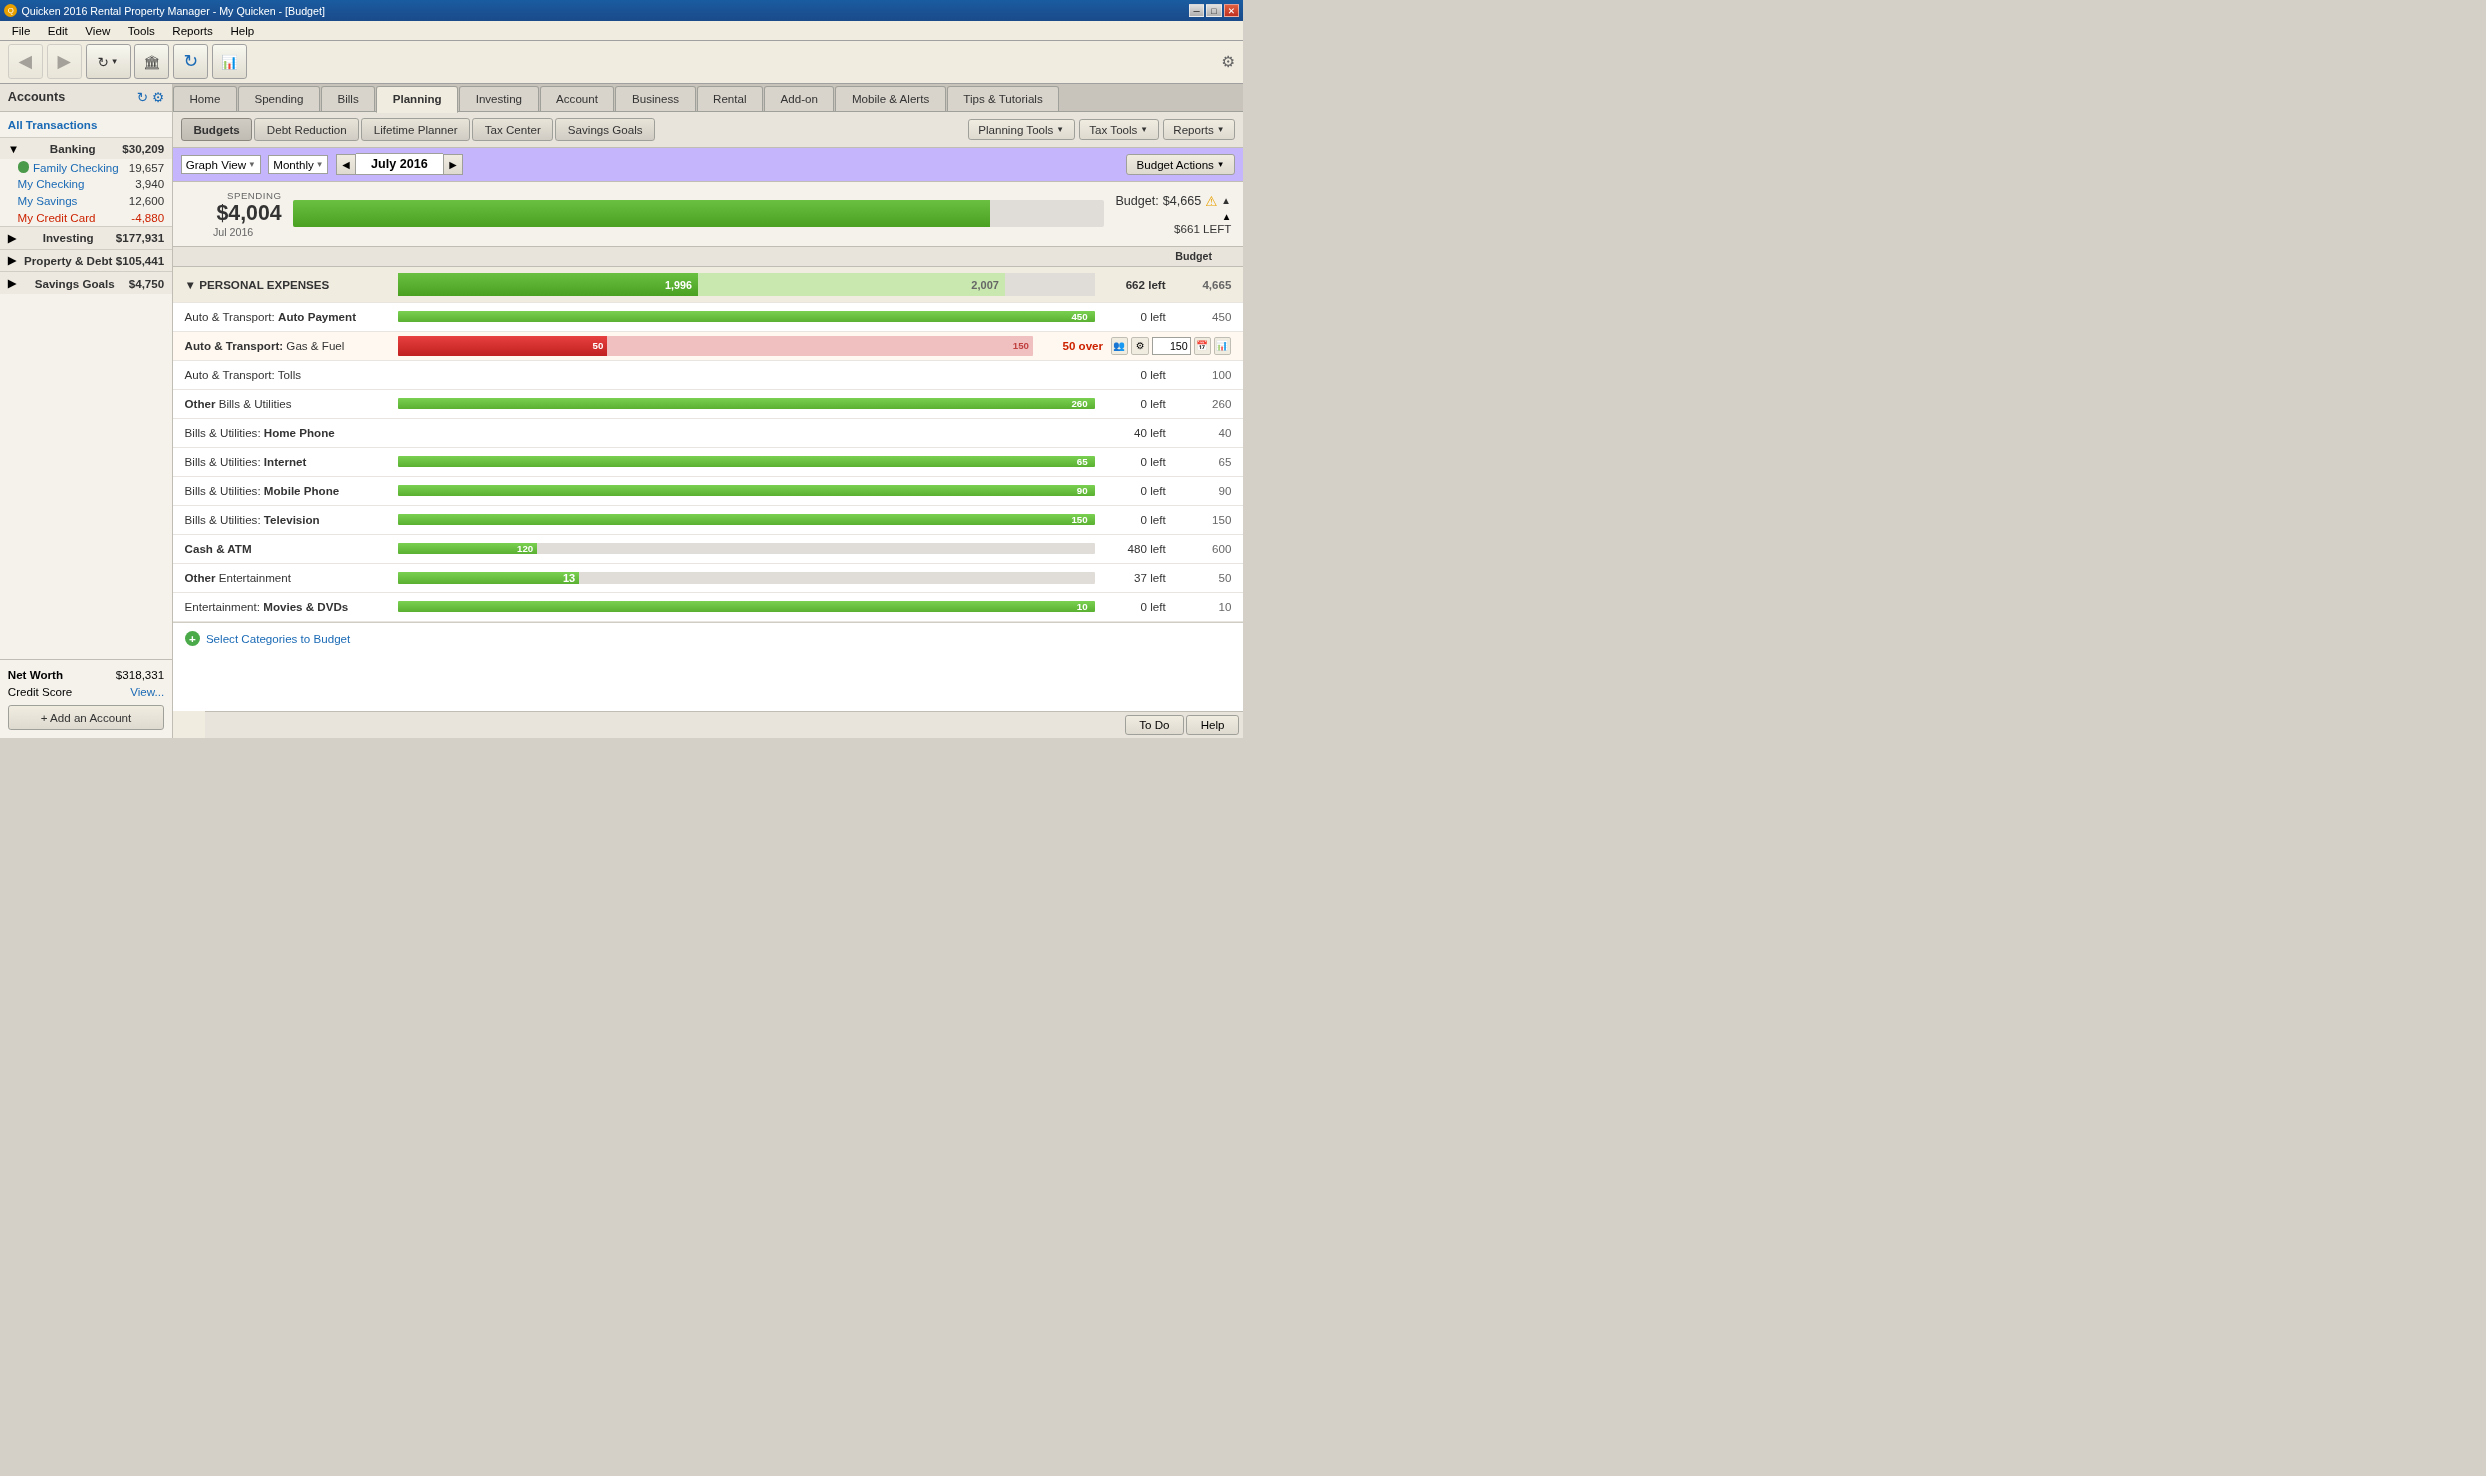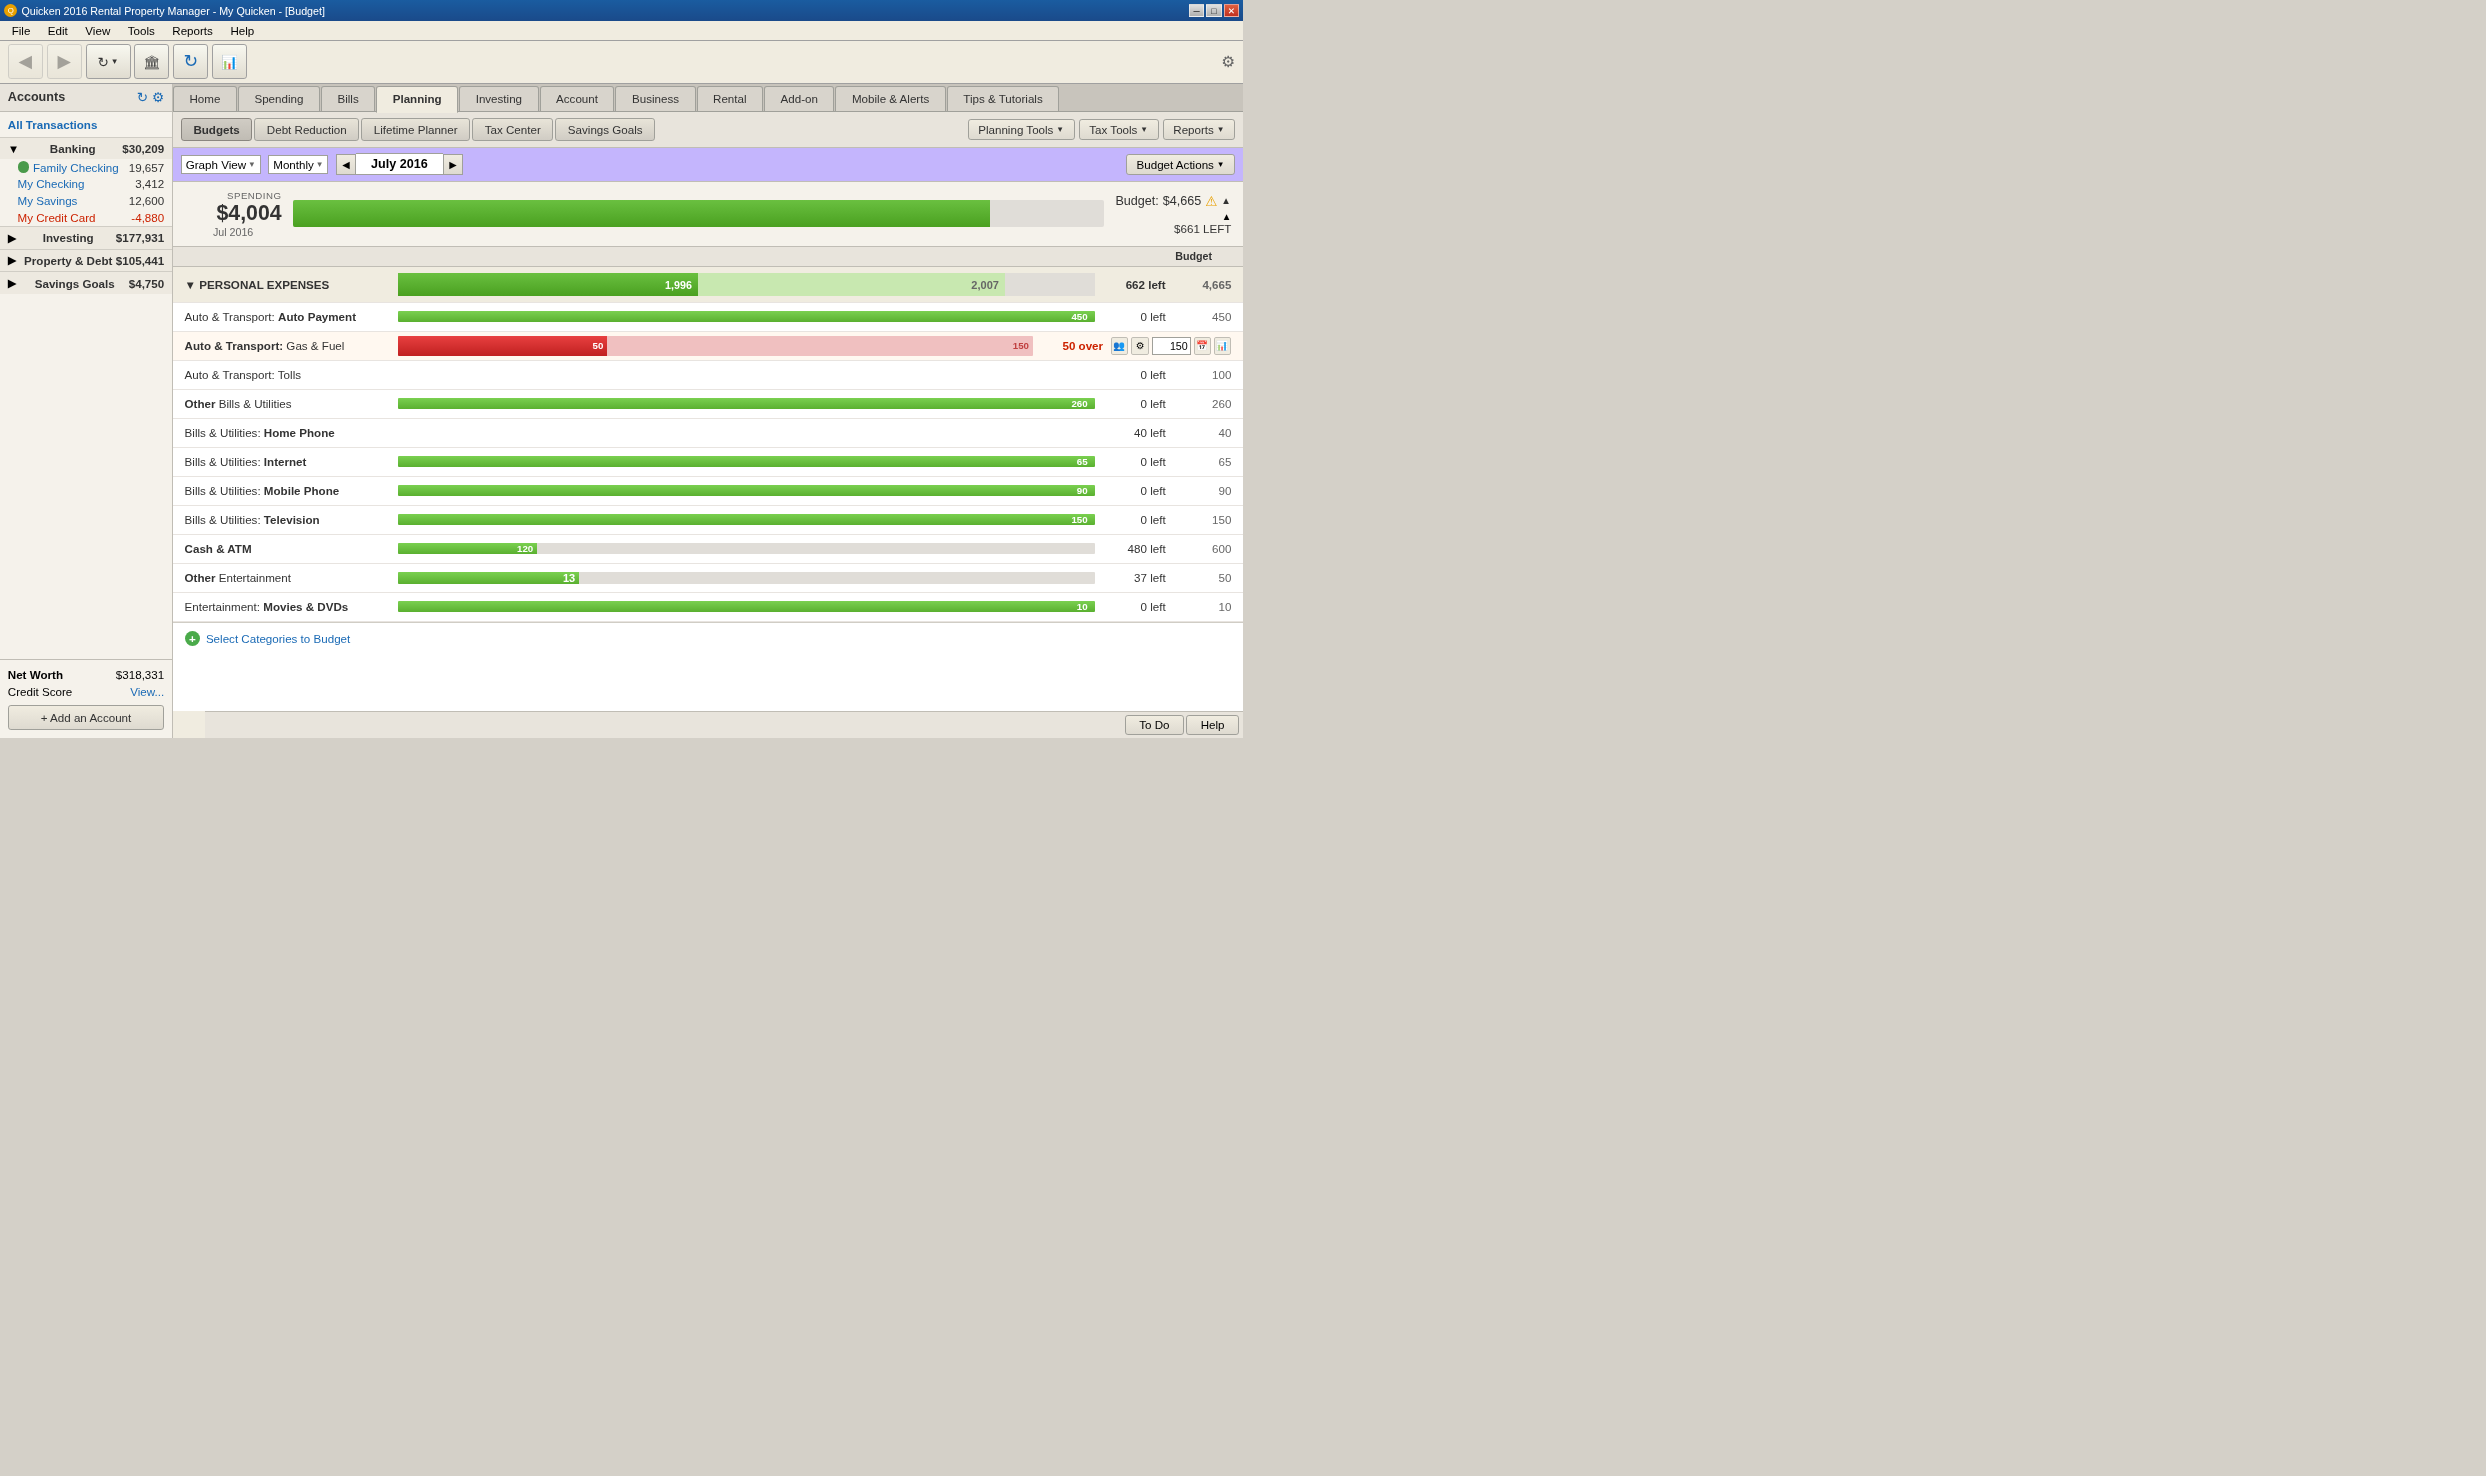--- a/index.html
+++ b/index.html
@@ -443,21 +443,21 @@
       </div>
       <div class="account-item">
         <span style="display:flex;align-items:center;">
           <span class="account-item-icon"></span>
           <span class="acc-name">Family Checking</span>
         </span>
         <span class="acc-balance">19,657</span>
       </div>
       <div class="account-item">
         <span class="acc-name">My Checking</span>
-        <span class="acc-balance">3,412</span>
+        <span class="acc-balance">3,940</span>
       </div>
       <div class="account-item">
         <span class="acc-name">My Savings</span>
         <span class="acc-balance">12,600</span>
       </div>
       <div class="account-item">
         <span class="acc-name negative">My Credit Card</span>
         <span class="acc-balance negative">-4,880</span>
       </div>
     </div>

